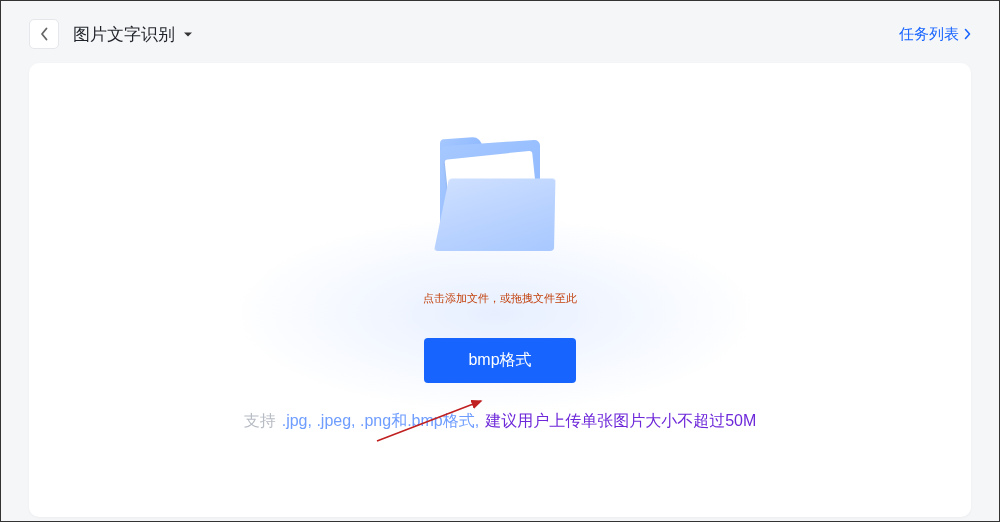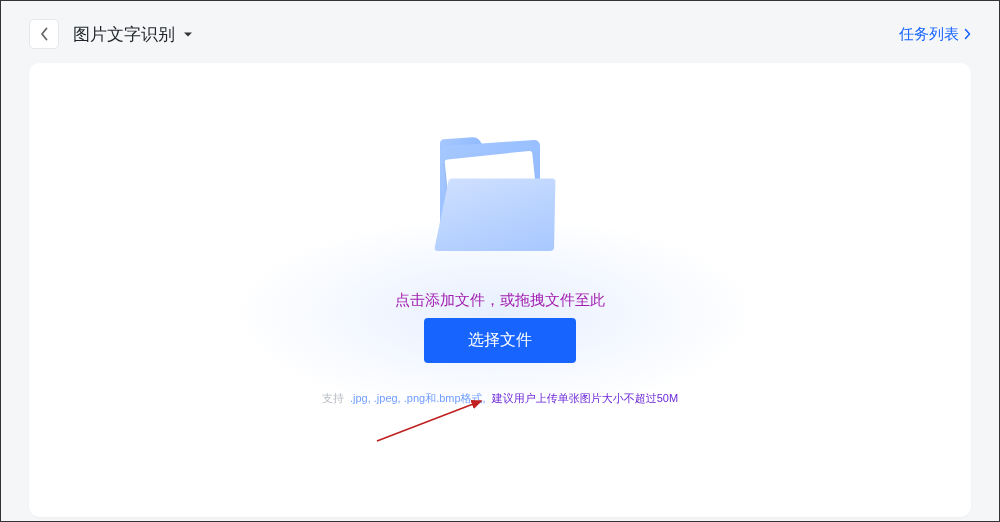--- a/index.html
+++ b/index.html
@@ -137,41 +137,41 @@
       left: 4px;
       width: 120px;
       height: 88px;
       background: linear-gradient(160deg, #cfe0ff 0%, #a8c8ff 100%);
       border-radius: 4px;
       z-index: 3;
       transform: perspective(260px) rotateX(22deg) skewX(-6deg);
       transform-origin: bottom center;
     }
     .instruction-text {
-      font-size: 15px;
-      color: #a21caf;
-      margin-bottom: 8px;
+      font-size: 11px;
+      color: #c2410c;
+      margin-bottom: 32px;
       z-index: 5;
       position: relative;
     }
     .select-file-button {
       background: #1764ff;
       color: #fff;
       border: none;
       font-size: 16px;
       padding: 12px 44px;
       border-radius: 4px;
       cursor: pointer;
       z-index: 5;
       position: relative;
     }
     .hint-row {
       display: flex;
       gap: 6px;
-      font-size: 11px;
+      font-size: 16px;
       margin-top: 28px;
       z-index: 5;
       position: relative;
       justify-content: space-between;
     }
     .hint-prefix {
       color: #b7bcc4;
     }
     .hint-formats {
       color: #6f9dff;
@@ -215,21 +215,21 @@
 <div class="content-card">
   <div class="upload-area">
     <div class="folder-illustration">
       <div class="ellipse"></div>
       <div class="folder-tab"></div>
       <div class="folder-back"></div>
       <div class="paper"></div>
       <div class="folder-front"></div>
     </div>
     <div class="instruction-text">点击添加文件，或拖拽文件至此</div>
-    <button class="select-file-button">选择文件</button>
+    <button class="select-file-button">bmp格式</button>
     <div class="hint-row">
       <span class="hint-prefix">支持</span>
       <span class="hint-formats">.jpg, .jpeg, .png和.bmp格式,</span>
       <span class="hint-suffix">建议用户上传单张图片大小不超过50M</span>
     </div>
   </div>
 
   <svg class="arrow-annotation" width="130" height="60">
     <defs>
       <marker id="arrowhead" markerWidth="8" markerHeight="8" refX="6" refY="3" orient="auto">

